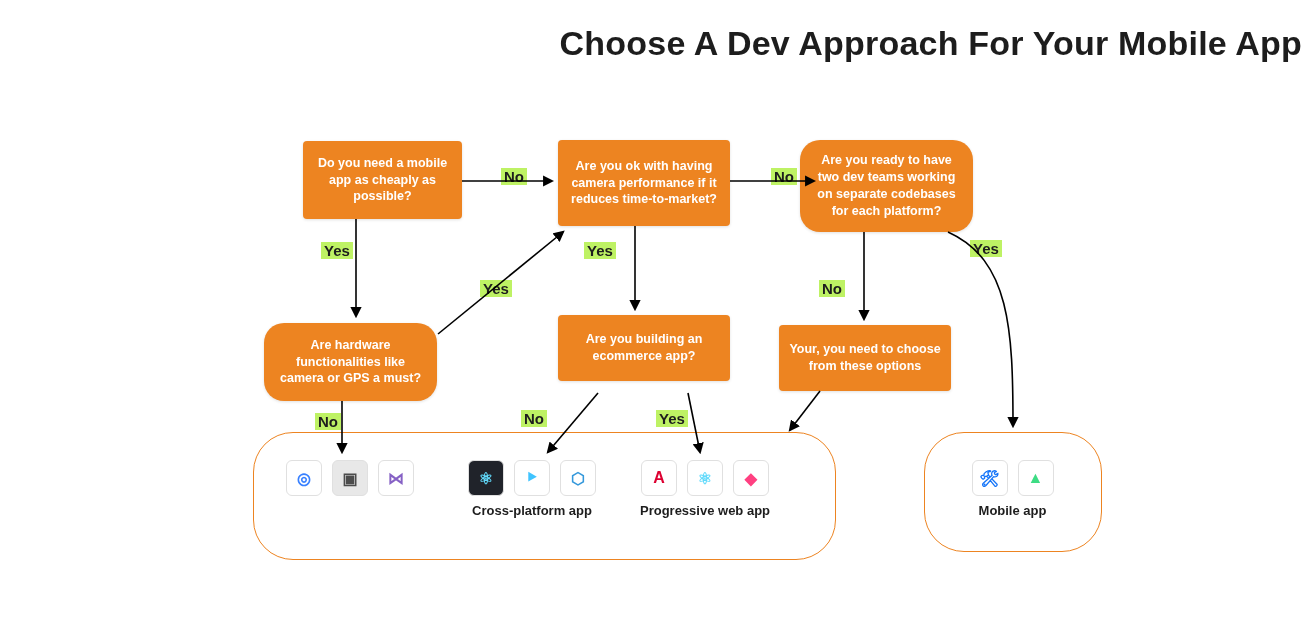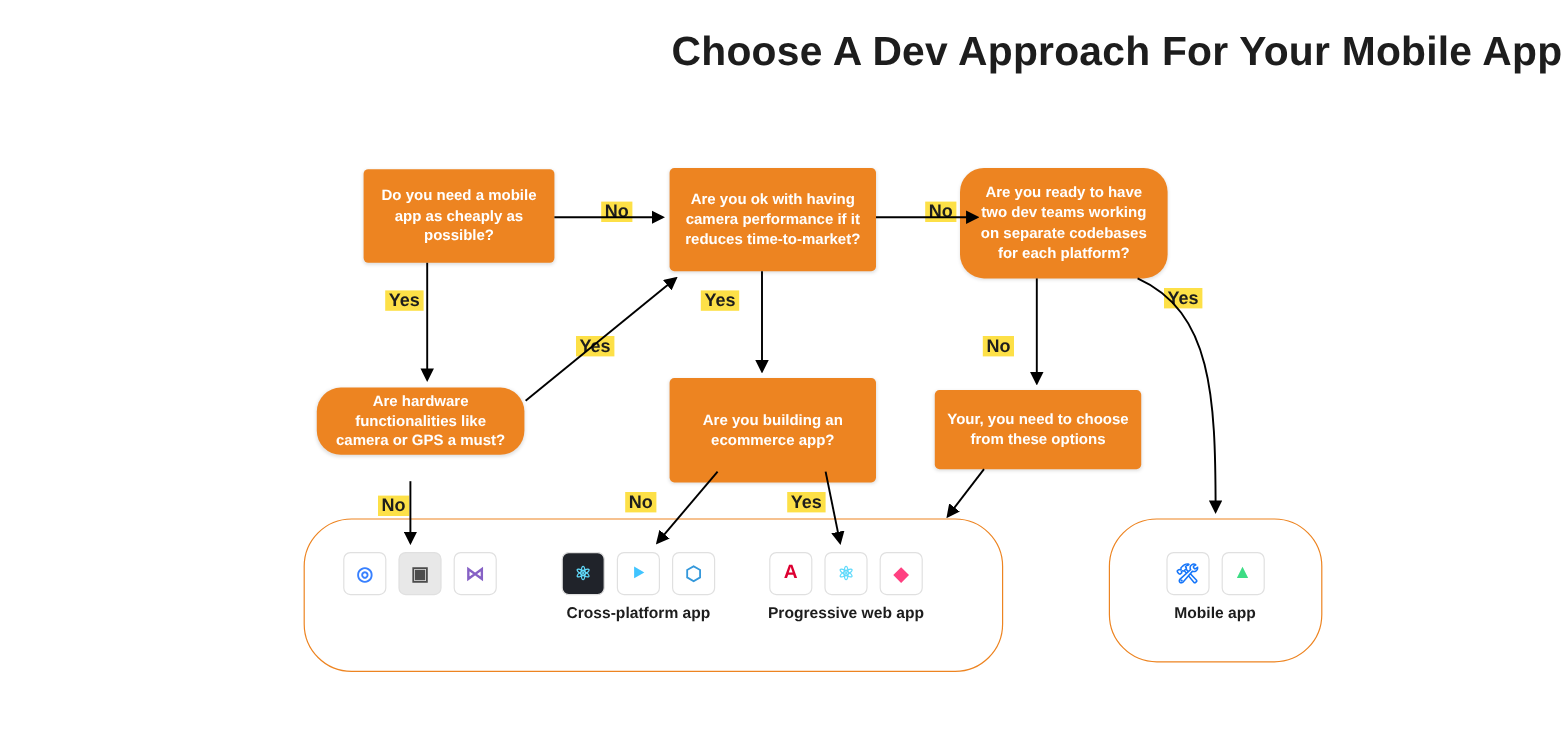--- a/index.html
+++ b/index.html
@@ -1,44 +1,44 @@
 <!DOCTYPE html>
 <html><head>
 <meta charset="utf-8">
 <style>
   html,body{margin:0;padding:0;width:1302px;height:622px;background:#fff;font-family:"Helvetica Neue",Arial,sans-serif;color:#1d1d1d}
   .page{position:relative;width:1302px;height:622px}
   h1.title{position:absolute;left:0;width:1302px;top:24px;text-align:right;font-size:34px;font-weight:800;margin:0;color:#1d1d1d;letter-spacing:.2px}
   .node{position:absolute;background:#ed8421;color:#fff;display:flex;align-items:center;justify-content:center;text-align:center;font-weight:700;font-size:12.5px;line-height:1.35;box-shadow:0 1px 3px rgba(0,0,0,.12);padding:20px 10px;box-sizing:border-box}
   .node.sq{border-radius:4px}
   .node.rnd{border-radius:20px}
-  .elabel{position:absolute;font-size:15px;font-weight:700;color:#1d1d1d;background:#fde047;padding:0 3px}
+  .elabel{position:absolute;font-size:15px;font-weight:700;color:#1d1d1d;background:#bef264;padding:0 3px}
   .outcome-box{position:absolute;border:1.6px solid #ed8421;border-radius:40px;box-sizing:border-box}
   .group{position:absolute;text-align:center}
   .group .icons{display:flex;gap:10px;align-items:center;justify-content:center}
   .group .cap{margin-top:7px;font-size:13px;font-weight:700;line-height:1.25}
   .ic{width:34px;height:34px;border-radius:6px;display:flex;align-items:center;justify-content:center;font-weight:900;font-size:16px;color:#fff}
   svg.arrows{position:absolute;left:0;top:0;width:1302px;height:622px;pointer-events:none}
 </style>
 </head>
 <body>
 
 <div class="page">
   <h1 class="title">Choose A Dev Approach For Your Mobile App</h1>
 
   <div class="node sq" style="left:303px;top:141px;width:159px;height:78px">
       <span>Do you need a mobile app as cheaply as possible?</span>
     </div>
-  <div class="node rnd" style="left:264px;top:323px;width:173px;height:56px">
+  <div class="node rnd" style="left:264px;top:323px;width:173px;height:78px">
       <span>Are hardware functionalities like camera or GPS a must?</span>
     </div>
   <div class="node sq" style="left:558px;top:140px;width:172px;height:86px">
       <span>Are you ok with having camera performance if it reduces time-to-market?</span>
     </div>
-  <div class="node sq" style="left:558px;top:315px;width:172px;height:87px">
+  <div class="node sq" style="left:558px;top:315px;width:172px;height:66px">
       <span>Are you building an ecommerce app?</span>
     </div>
   <div class="node rnd" style="left:800px;top:140px;width:173px;height:92px">
       <span>Are you ready to have two dev teams working on separate codebases for each platform?</span>
     </div>
   <div class="node sq" style="left:779px;top:325px;width:172px;height:66px">
       <span>Your, you need to choose from these options</span>
     </div>
 
   <div class="outcome-box" style="left:253px;top:432px;width:583px;height:128px"></div>

